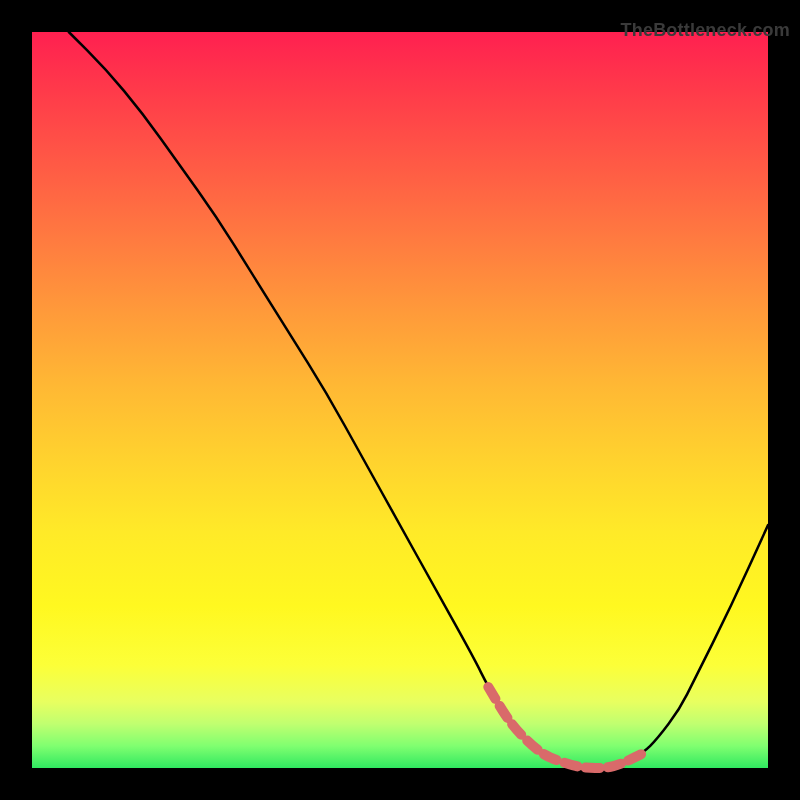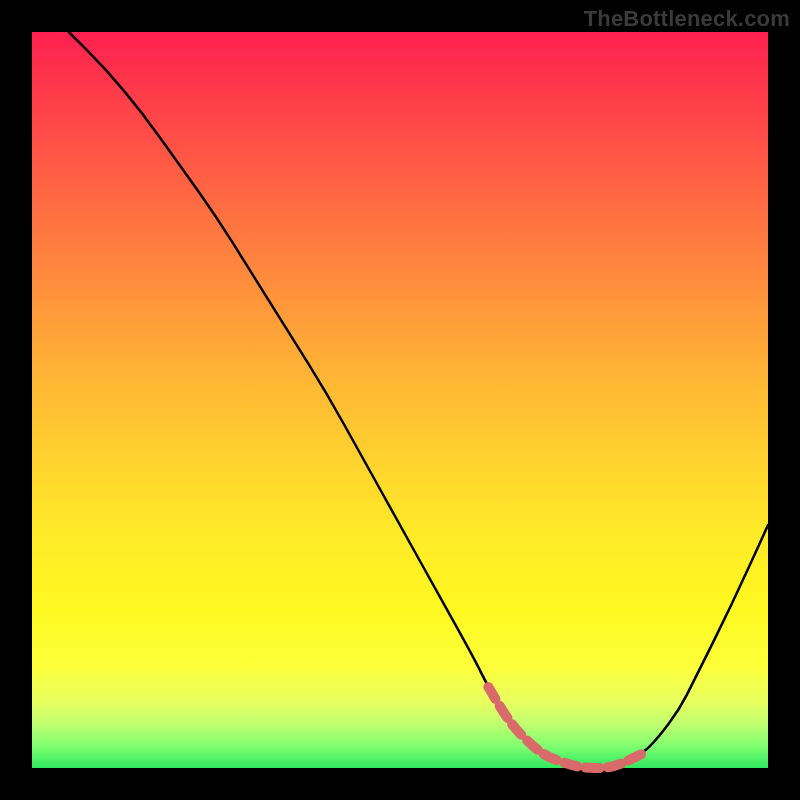--- a/index.html
+++ b/index.html
@@ -5,24 +5,24 @@
   * { margin: 0; padding: 0; box-sizing: border-box; }
   html, body { width: 800px; height: 800px; background: #000; overflow: hidden; }
   .container {
     position: relative;
     width: 800px;
     height: 800px;
     background: #000;
   }
   .watermark {
     position: absolute;
-    top: 6px;
+    top: 20px;
     right: 10px;
     font-family: Arial, Helvetica, sans-serif;
-    font-size: 22px;
+    font-size: 18px;
     font-weight: bold;
     color: #3a3a3a;
     letter-spacing: 0.2px;
     z-index: 5;
   }
   .plot-area {
     position: absolute;
     left: 32px;
     top: 32px;
     width: 736px;

